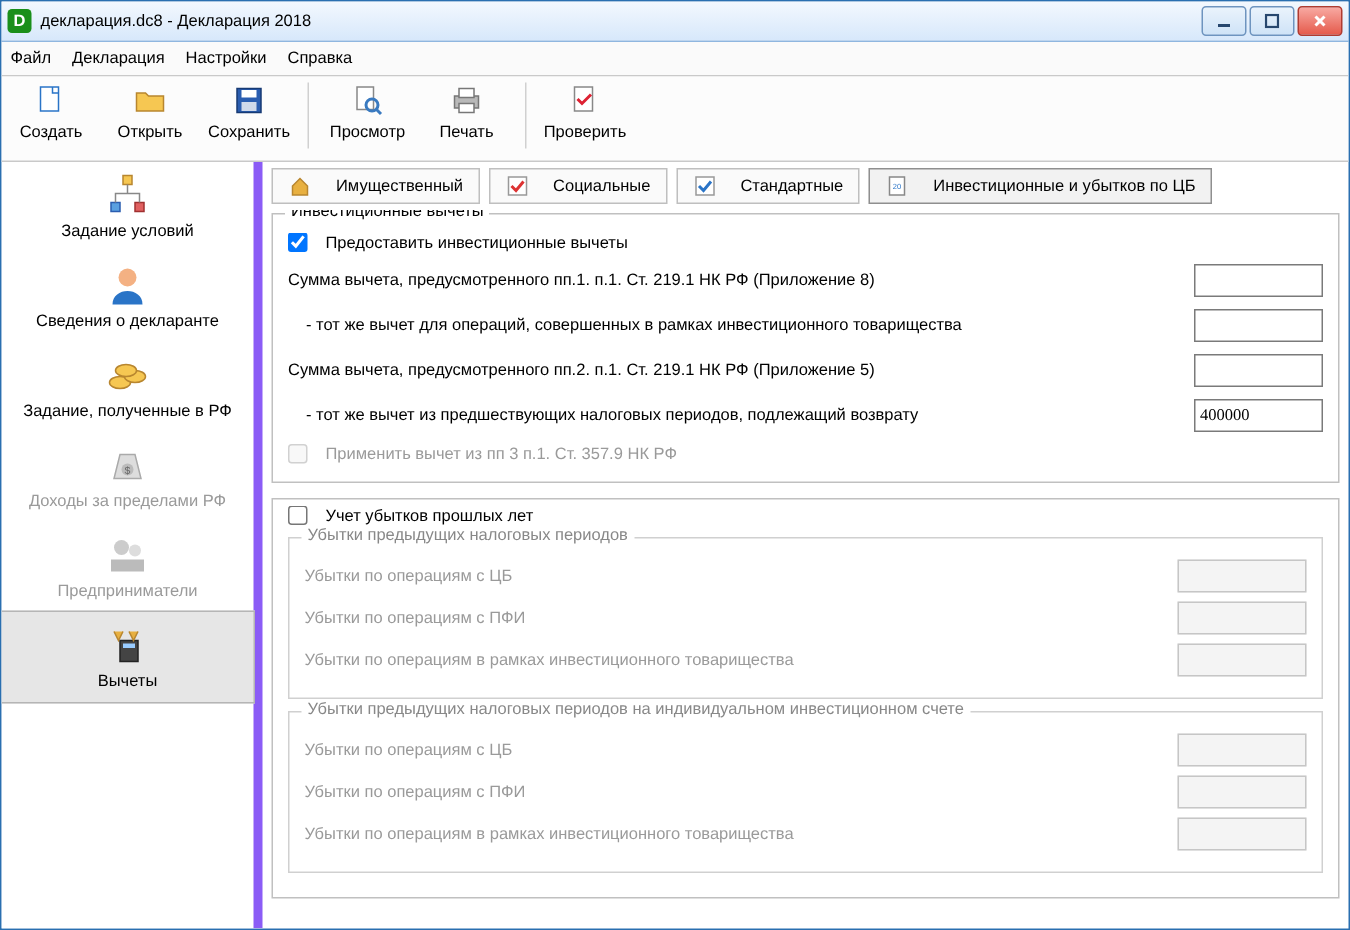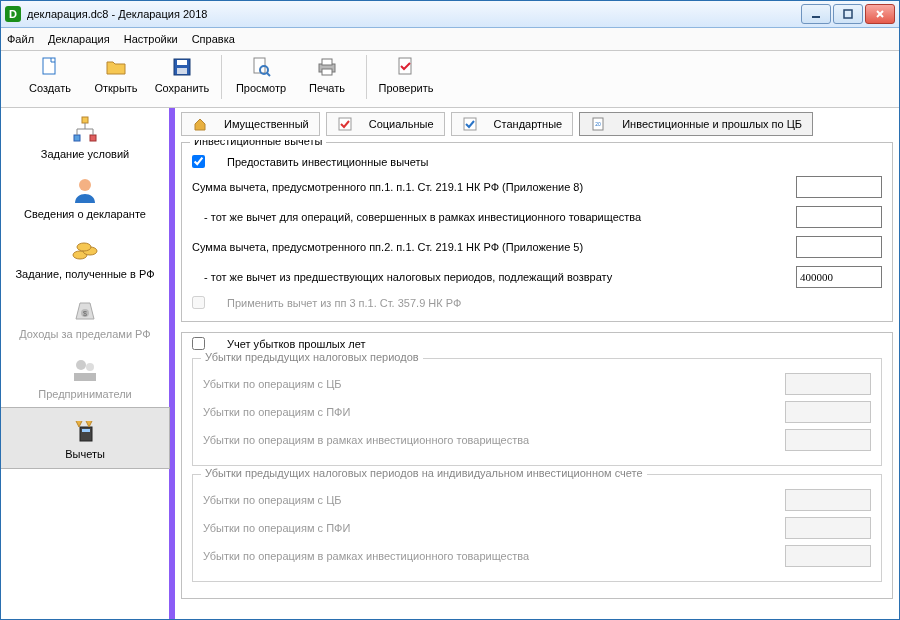--- a/index.html
+++ b/index.html
@@ -6,41 +6,41 @@
 .window{width:900px;height:620px;border:1px solid #2a6fb0;box-sizing:border-box;display:flex;flex-direction:column;overflow:hidden}
 .titlebar{height:26px;background:linear-gradient(#f3f8fe,#d7e8fb);border-bottom:1px solid #8fb6df;display:flex;align-items:center;padding:0 4px;gap:6px}
 .titlebar .app-icon{width:16px;height:16px;background:#1a8f1a;border-radius:3px;display:flex;align-items:center;justify-content:center;color:#fff;font-weight:bold;font-size:11px}
 .titlebar .title{flex:1;color:#000}
 .winbtns{display:flex;gap:2px}
 .winbtn{width:28px;height:18px;border:1px solid #6e94bf;border-radius:3px;background:linear-gradient(#eaf3fc,#cfe3f7);display:flex;align-items:center;justify-content:center;cursor:pointer}
 .winbtn.close{background:linear-gradient(#f8a9a2,#e55b4c);border-color:#b03b30;color:#fff}
 .winbtn svg{width:10px;height:10px}
 .menubar{height:22px;border-bottom:1px solid #c9c9c9;display:flex;align-items:center;padding:0 6px;gap:14px;background:#fafafa}
 .menubar span{cursor:default}
-.toolbar{display:flex;align-items:flex-start;border-bottom:1px solid #c9c9c9;background:#fcfcfc;padding:2px 16px;height:52px}
+.toolbar{display:flex;align-items:flex-start;border-bottom:1px solid #c9c9c9;background:#fcfcfc;padding:2px 0;height:52px}
 .tbtn{width:66px;display:flex;flex-direction:column;align-items:center;justify-content:center;gap:3px;cursor:pointer;padding:2px 0}
 .tbtn .ticn{width:24px;height:24px;display:flex;align-items:center;justify-content:center}
 .tbtn .tlbl{font-size:11px}
 .tsep{width:1px;height:44px;background:#d0d0d0;margin:2px 6px}
 .body{flex:1;display:flex;overflow:hidden}
 .sidebar{width:168px;border-right:6px solid #8b5cf6;background:#fff;display:flex;flex-direction:column;align-items:stretch}
 .sitem{display:flex;flex-direction:column;align-items:center;justify-content:center;gap:2px;padding:6px 2px 8px;text-align:center;cursor:pointer}
 .sitem .sicn{width:32px;height:32px;display:flex;align-items:center;justify-content:center}
 .sitem.disabled{color:#9a9a9a}
 .sitem.active{background:#e6e6e6;border:1px solid #b5b5b5;margin:-1px}
 .main{flex:1;display:flex;flex-direction:column;overflow:hidden}
 .tabbar{display:flex;align-items:center;gap:6px;padding:4px 6px}
 .tab{display:flex;align-items:center;gap:16px;padding:3px 10px;border:1px solid #bfbfbf;background:#fafafa;cursor:pointer}
 .tab .ticn2{width:16px;height:16px;display:flex;align-items:center;justify-content:center}
 .tab.active{background:#f2f2f2;border-color:#8f8f8f}
 .content{flex:1;overflow:auto;padding:0 6px 6px}
 .panel{border:1px solid #c0c0c0;margin-top:2px;padding:8px 10px;position:relative}
 .panel+.panel{margin-top:10px}
 .panel .legend{position:absolute;top:-8px;left:8px;background:#fff;padding:0 4px;font-size:11px}
-.chk{display:flex;align-items:center;gap:22px;margin:4px 0}
+.chk{display:flex;align-items:center;gap:12px;margin:4px 0}
 .chk input{margin:0}
 .indent{padding-left:12px}
 .subgroup{border:1px solid #d0d0d0;padding:8px 10px;margin:8px 0;position:relative}
 .subgroup .sublegend{position:absolute;top:-8px;left:8px;background:#fff;padding:0 4px;font-size:11px;color:#888}
 .muted{color:#9a9a9a}
 .fieldline{display:flex;align-items:center;justify-content:space-between;margin:6px 0}
 .fieldline .fl{flex:1}
 .fieldline input{width:78px;height:18px;border:1px solid #c6c6c6;background:#f4f4f4;color:#9a9a9a;padding:1px 3px;font:11px Tahoma}
 .line{display:flex;align-items:center;justify-content:space-between;margin:8px 0}
 .line .lab{flex:1;padding-right:8px}
@@ -234,21 +234,21 @@
             </div>
             <span>Стандартные</span>
           </div>
         <div class="tab active">
             <div class="ticn2">
               <svg width="14" height="14" viewBox="0 0 14 14">
                 <rect x="2" y="1" width="10" height="12" fill="#fff" stroke="#888"></rect>
                 <text x="7" y="9" font-size="5" text-anchor="middle" fill="#2a74c7">20</text>
               </svg>
             </div>
-            <span>Инвестиционные и прошлых по ЦБ</span>
+            <span>Инвестиционные и убытков по ЦБ</span>
           </div>
       </div>
 
       <div class="content">
 
         <div class="panel">
           <div class="legend">Инвестиционные вычеты</div>
           <div class="chk">
             <input type="checkbox" checked="" style="">
             <label>Предоставить инвестиционные вычеты</label>

